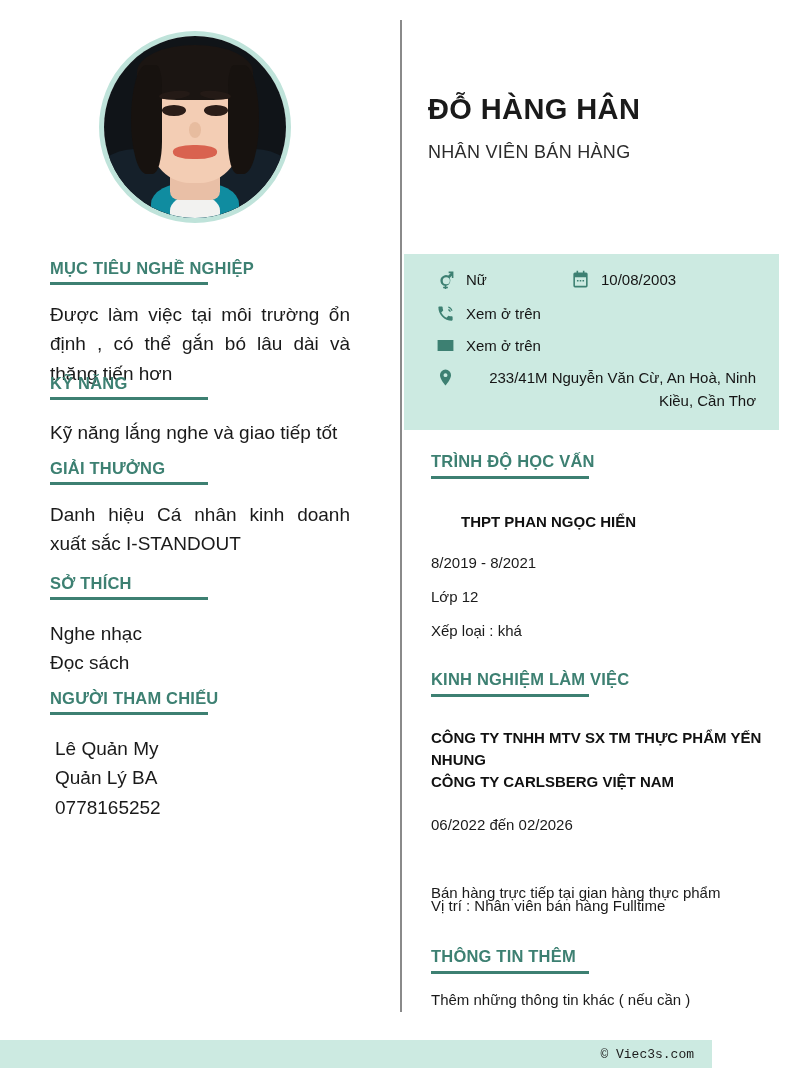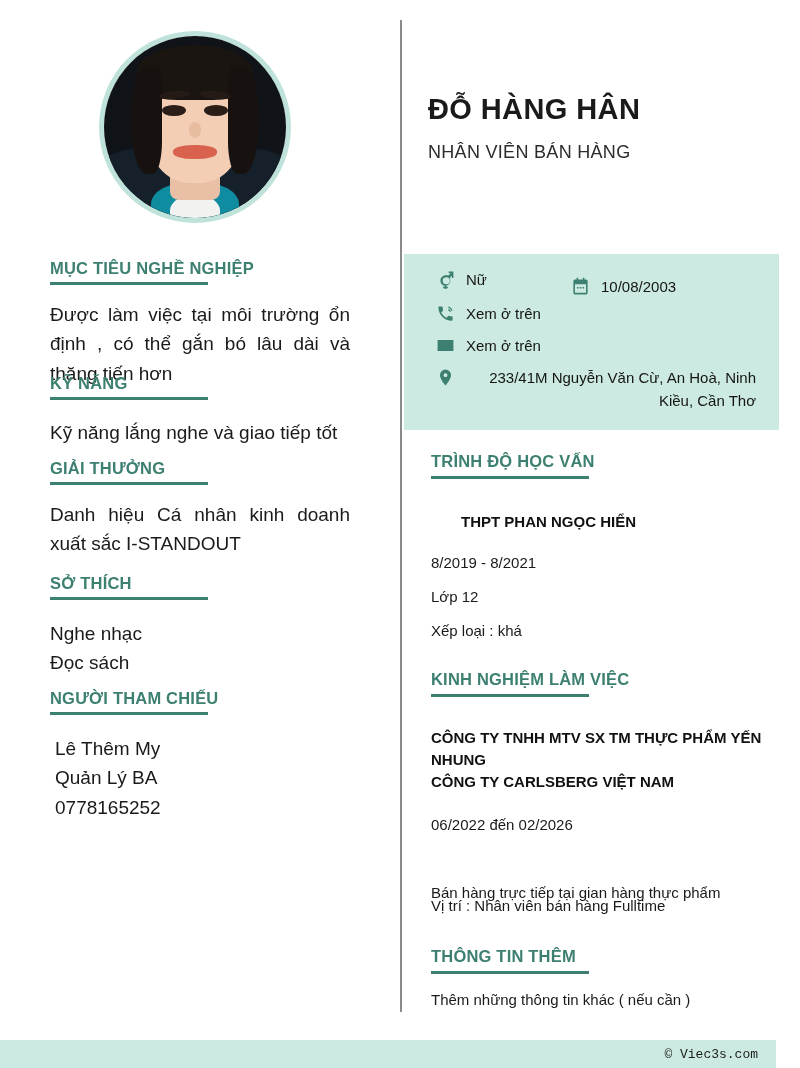--- a/index.html
+++ b/index.html
@@ -74,21 +74,21 @@
     font-size:18px; letter-spacing:.3px; color:#2b2b2b;
   }
 
   .contact-panel {
     position:absolute; left:4px; top:254px; width:375px; height:176px;
     background:#cceae1;
   }
   .crow { position:absolute; display:flex; align-items:flex-start; gap:11px;text-align:right; }
   .crow .ctext { font-size:15px; line-height:1.5; color:#151515; }
   .c-gender { left:32px; top:15px; }
-  .c-dob    { left:167px; top:22px; }
+  .c-dob    { left:167px; top:15px; }
   .c-phone  { left:32px; top:49px; }
   .c-mail   { left:32px; top:81px; }
   .c-addr   { left:32px; top:113px; width:320px; }
 
   .ico { flex:0 0 auto; width:19px; height:19px; display:block; margin-top:1px; }
   .ico svg { display:block; width:19px; height:19px; fill:#3d8072; }
 
   .r-sec-title { color:#3d8072; font-size:16.5px; font-weight:bold; letter-spacing:.2px; white-space:nowrap; }
   .r-rule { width:158px; height:3px; background:#3d8072; margin-top:5px; }
   .r-body { font-size:15px; line-height:1.55; color:#1a1a1a; }
@@ -104,21 +104,21 @@
   .x-comp { position:absolute; left:31px; top:727px; width:345px; }
   .x-dates{ position:absolute; left:31px; top:813px; }
   .x-pos  { position:absolute; left:31px; top:847px;margin-top:47px; }
   .x-desc { position:absolute; left:31px; top:881px; width:300px; }
 
   .h-more { position:absolute; left:31px; top:947px; }
   .m-body { position:absolute; left:31px; top:988px; width:340px; }
 
   
   .footer {
-    position:absolute; left:0; bottom:0; width:776px; height:28px;
+    position:absolute; left:0; bottom:0; width:712px; height:28px;
     background:#cceae1; display:flex; align-items:center; justify-content:flex-end;
     padding-right:18px;
   }
   .footer-text { font-family:"Liberation Mono", monospace; font-size:13px; color:#1c1c1c; }
 </style>
 </head>
 <body>
 
 <div class="page">
 
@@ -172,21 +172,21 @@
     <div class="b-hobby sec-body">
       <div>Nghe nhạc</div>
       <div>Đọc sách</div>
     </div>
 
     <div class="h-ref">
       <div class="sec-title">NGƯỜI THAM CHIẾU</div>
       <div class="sec-rule"></div>
     </div>
     <div class="b-ref sec-body">
-      <div>Lê Thêm My</div>
+      <div>Lê Quản My</div>
       <div>Quản Lý BA</div>
       <div>0778165252</div>
     </div>
   </div>
 
   <div class="right">
 
     <div class="name">ĐỖ HÀNG HÂN</div>
     <div class="role">NHÂN VIÊN BÁN HÀNG</div>
 

